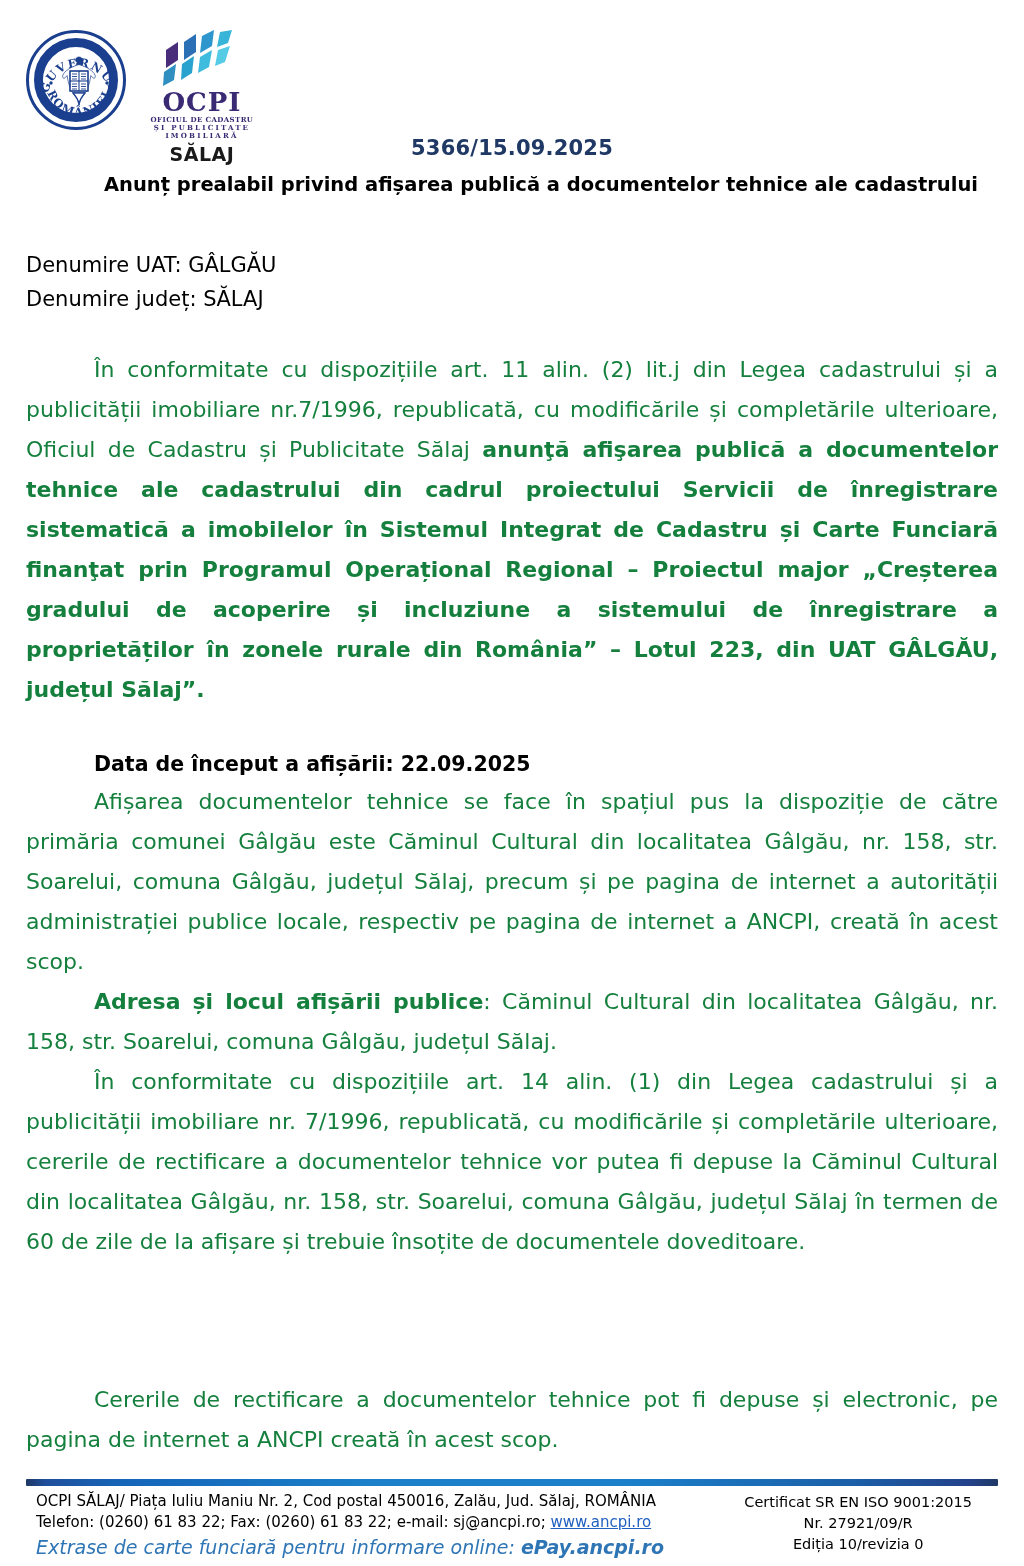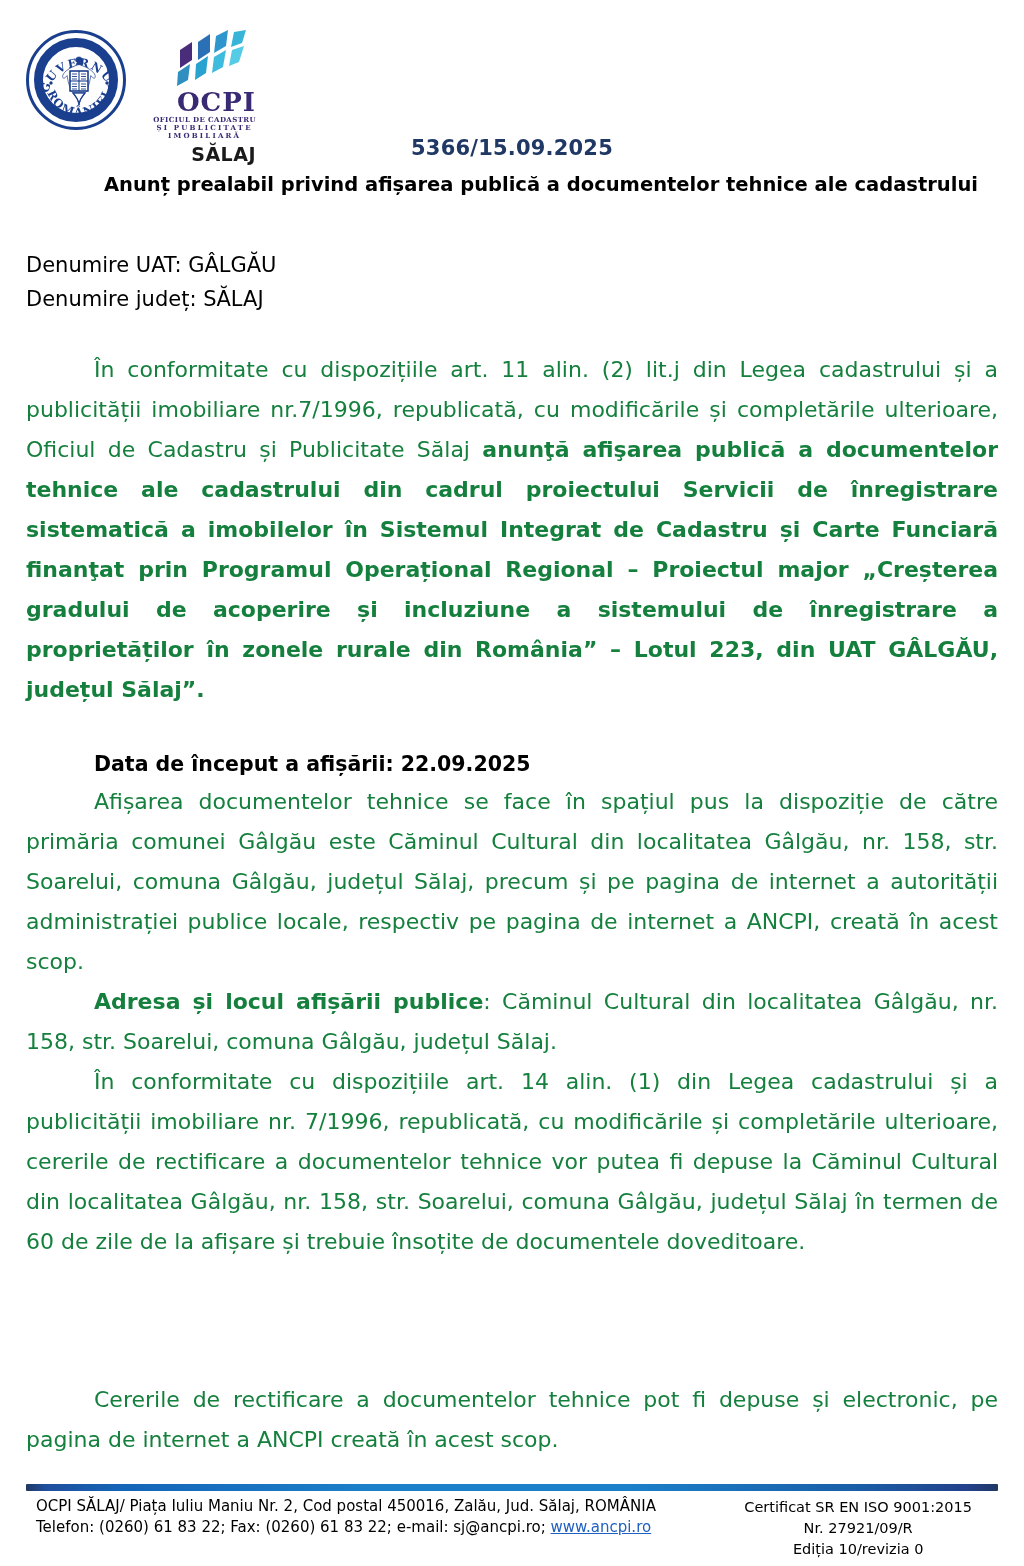--- a/index.html
+++ b/index.html
@@ -56,21 +56,21 @@
     border: 9px solid #1b3f8f;
     box-sizing: border-box;
   }
   .seal svg { position: absolute; left: 0; top: 0; }
 
   
   .ocpi {
     width: 108px;
     display: flex;
     flex-direction: column;
-    align-items: flex-end;
+    align-items: center;
   }
   .ocpi-mark {
     width: 80px;
     height: 58px;
   }
   .ocpi-word {
     font-family: "DejaVu Serif", serif;
     font-weight: bold;
     font-size: 26px;
     letter-spacing: 1px;
@@ -301,20 +301,21 @@
   <div class="spacer-block"></div>
 
   <p class="para indent">Cererile de rectificare a documentelor tehnice pot fi depuse și electronic, pe pagina de internet a ANCPI creată în acest scop.</p>
 
   <div class="footer">
     <div class="footer-rule"></div>
     <div class="footer-cols">
       <div class="footer-left">
         <div>OCPI SĂLAJ/ Piața Iuliu Maniu Nr. 2, Cod postal 450016, Zalău, Jud. Sălaj, ROMÂNIA</div>
         <div><span>Telefon: (0260) 61 83 22; Fax: (0260) 61 83 22; e-mail: sj@ancpi.ro; </span><span class="link">www.ancpi.ro</span></div>
+        <div class="footer-tagline"><span>Extrase de carte funciară pentru informare online: </span><span class="strong">ePay.ancpi.ro</span></div>
       </div>
       <div class="footer-right">
         <div>Certificat SR EN ISO 9001:2015</div>
         <div>Nr. 27921/09/R</div>
         <div>Ediția 10/revizia 0</div>
       </div>
     </div>
   </div>
 
 </div>

